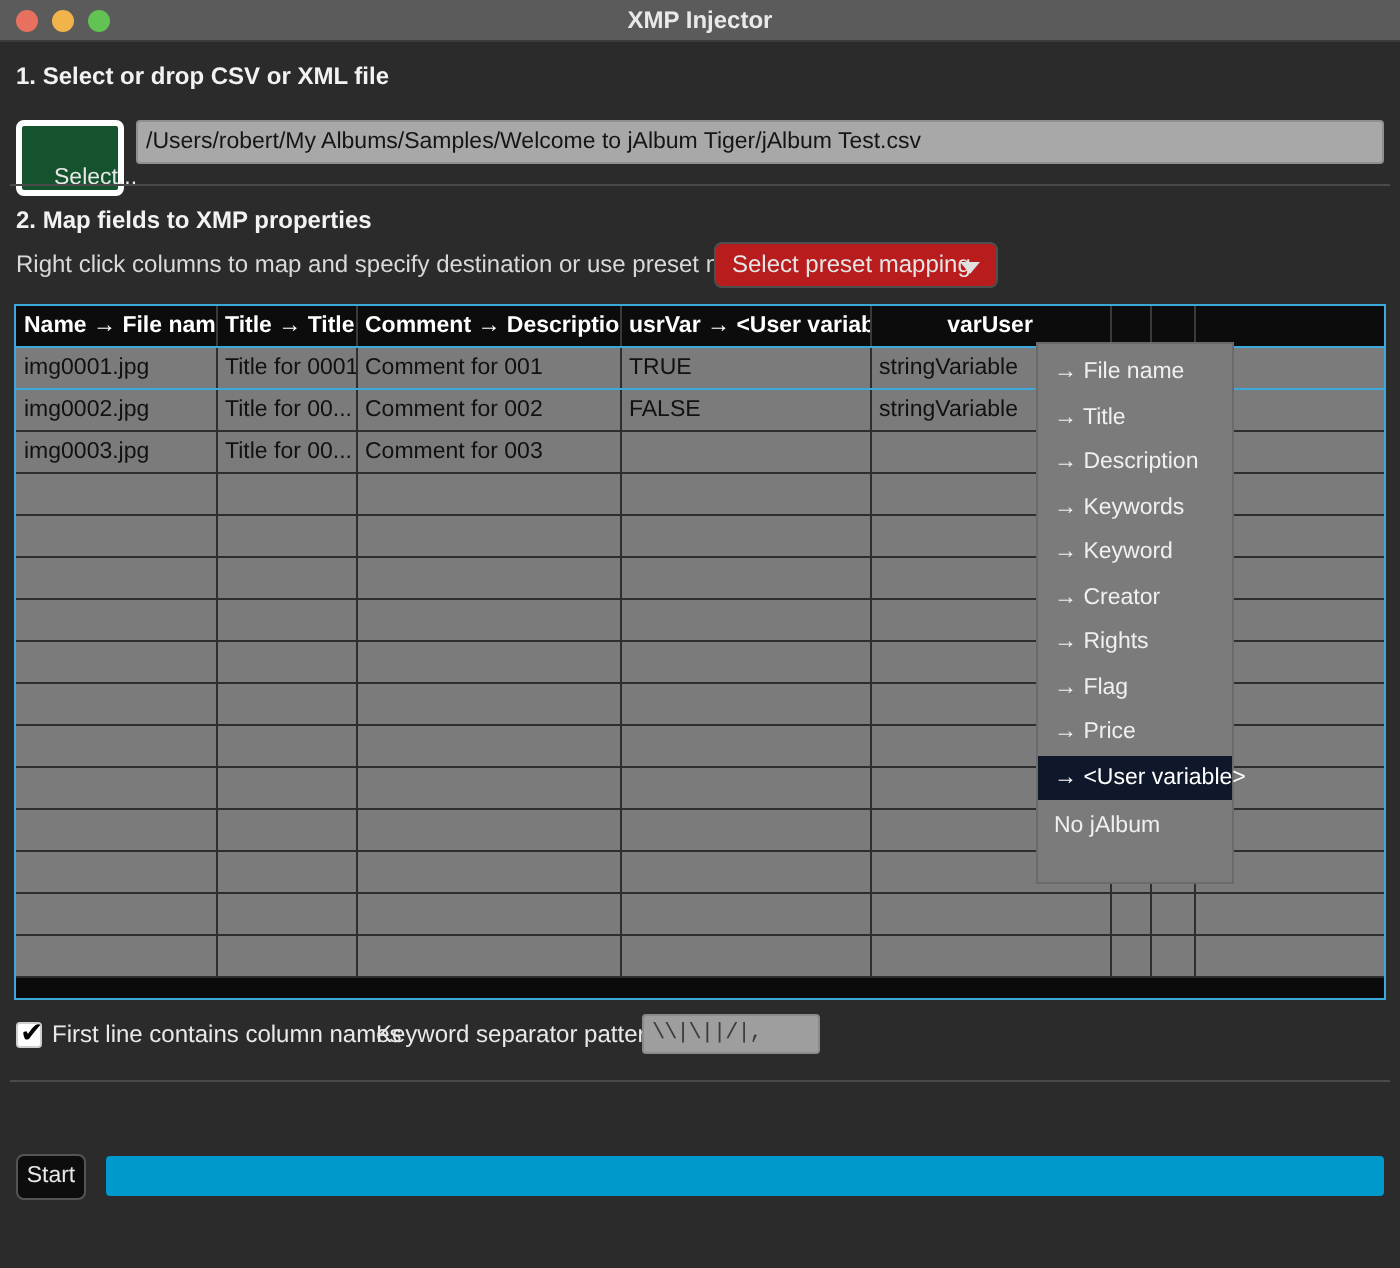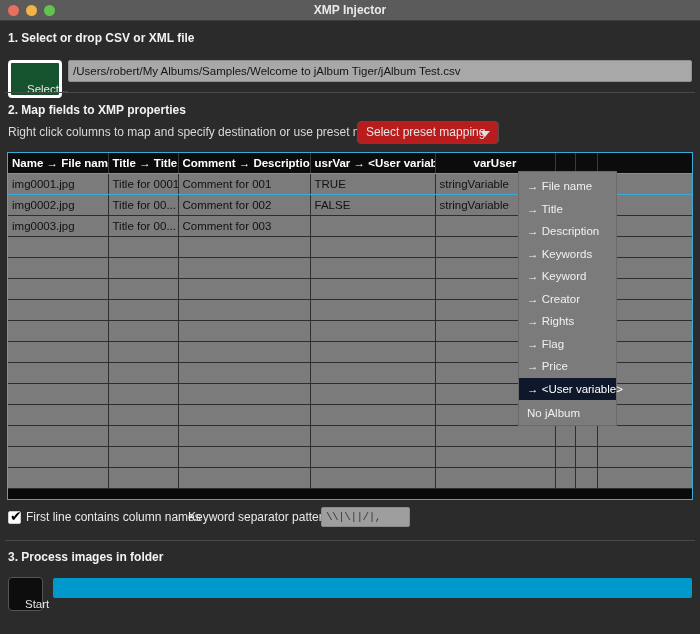--- a/index.html
+++ b/index.html
@@ -128,21 +128,21 @@
     border-bottom: 1px solid #3ca9dc;
   }
 
   
   #ctx-menu {
     position: absolute; left: 518px; top: 171px;
     width: 99px;
     background: #7b7b7b;
     border: 1px solid #6a6a6a;
     z-index: 40;
-    padding: 3px 0 0 0;
+    padding: 3px 0 16px 0;
   }
   .ctx-item {
     height: 22.5px; line-height: 22.5px;
     color: #f0f0f0; font-size: 11.5px;
     padding: 0 6px 0 8px; white-space: nowrap;
     cursor: default;
   }
   .ctx-item.sel { background: #0f172a; color: #ffffff; }
   .ctx-sep { height: 2px; }
 
@@ -174,21 +174,21 @@
     overflow: hidden; white-space: nowrap;
   }
 
   
   #start-btn {
     position: absolute; left: 8px; top: 577px;
     width: 35px; height: 23px;
     background: #0d0d0d; color: #e8e8e8;
     border: 1px solid #555; border-radius: 4px;
     font-size: 11.5px; font-family: "Liberation Sans", sans-serif;
-    padding: 16px; cursor: pointer; line-height: 21px;
+    padding: 0; cursor: pointer; line-height: 21px;
   }
   #progress {
     position: absolute; left: 53px; top: 578px;
     width: 639px; height: 20px;
     background: #0099cc; border-radius: 2px;
   }
 </style>
 </head>
 <body>
 
@@ -412,17 +412,16 @@
 
   <div id="chk-box">
     <span class="tick">✔</span>
   </div>
   <div id="chk-label">First line contains column names</div>
   <div id="kw-label">Keyword separator pattern</div>
   <input id="kw-field" type="text" value="\\|\||/|," style="">
 
   <div class="divider" id="div2"></div>
 
-  <div class="sec-head" id="sec3-head">3. Process images in folder</div>
   <button id="start-btn">Start</button>
   <div id="progress" style="width: 639px;"></div>
 
 </div>
 
 </body></html>

